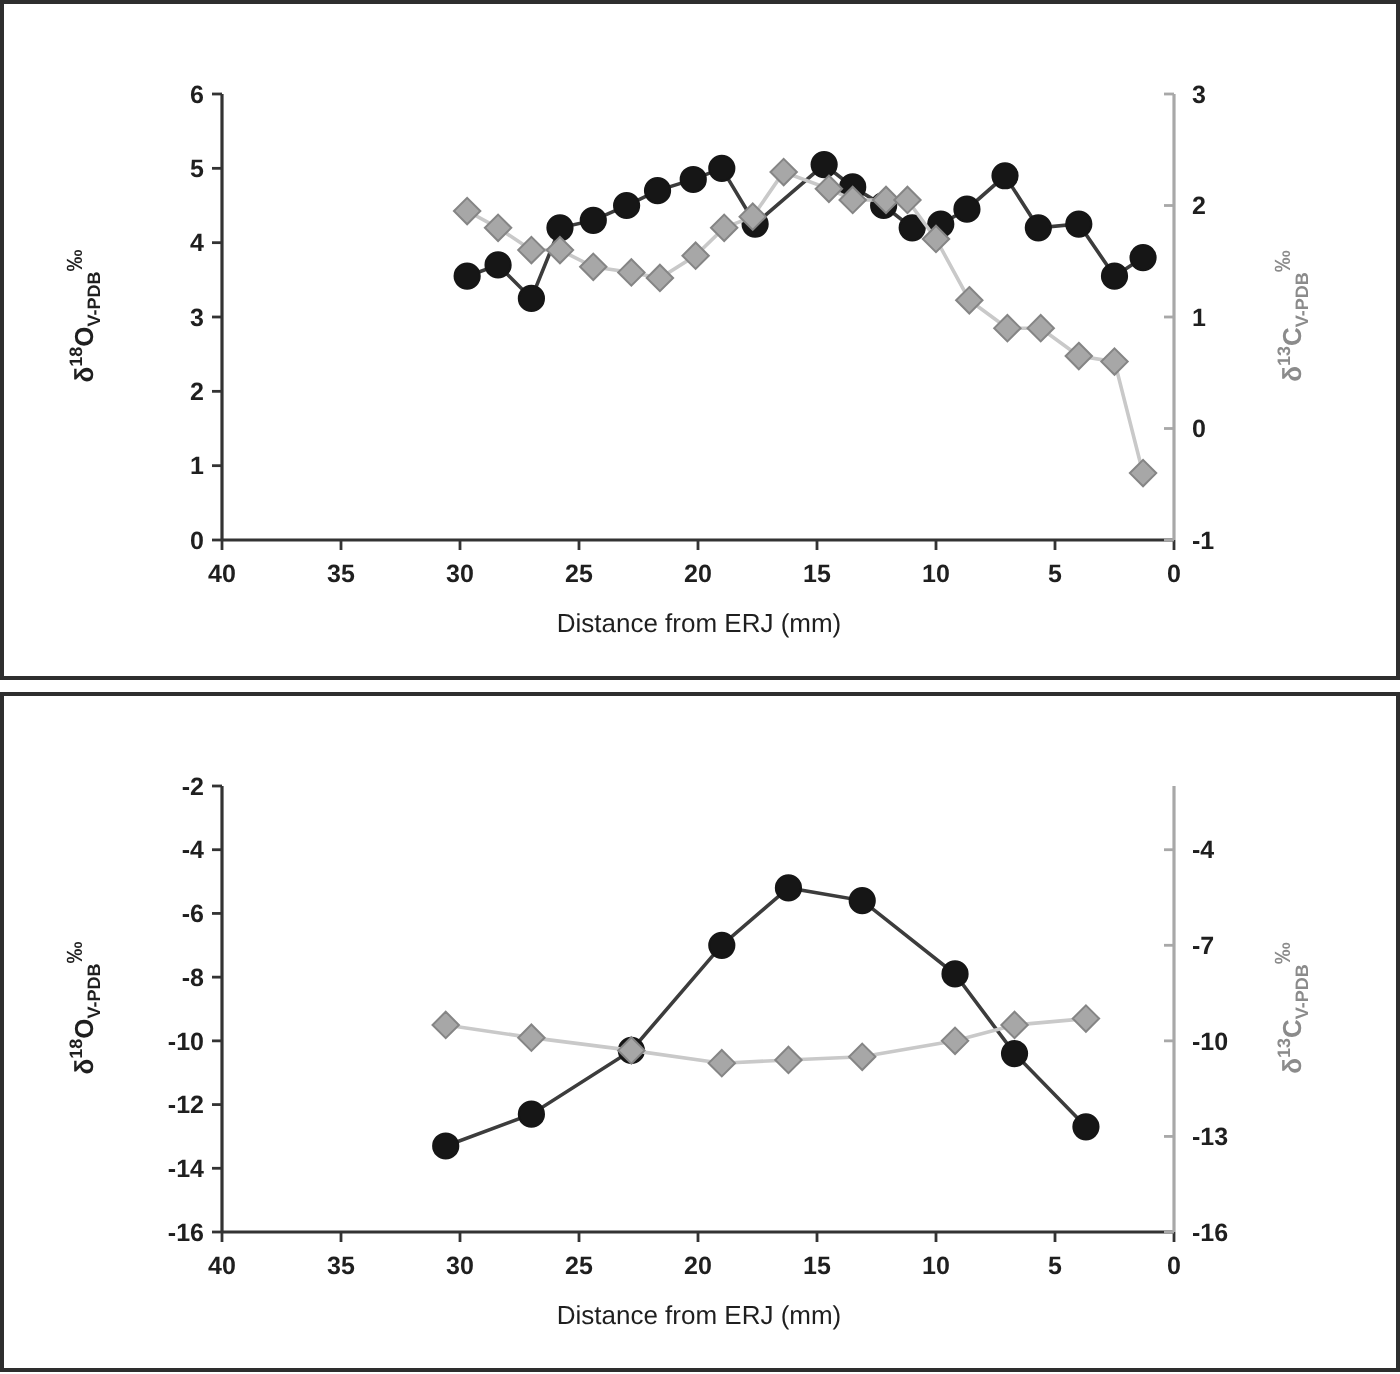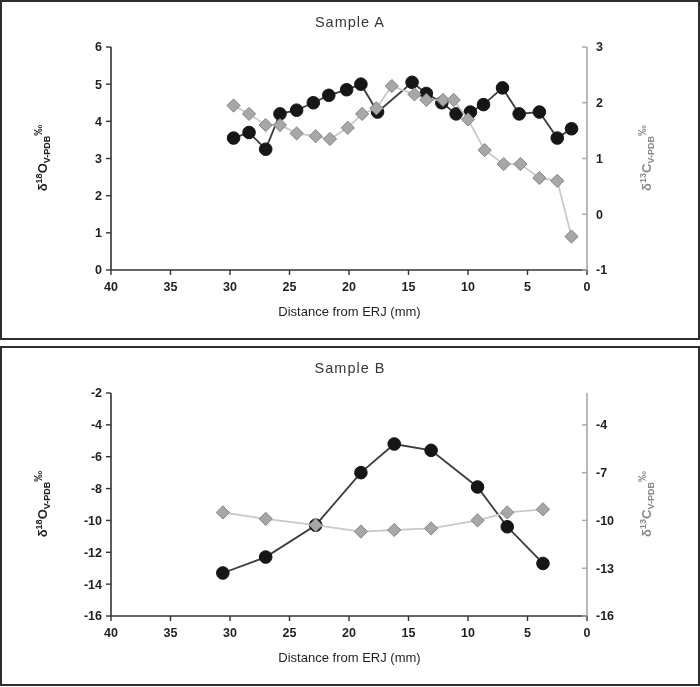--- a/index.html
+++ b/index.html
@@ -125,21 +125,20 @@
         <path d="M 441.01 91.36250000000001 L 447.61 97.9625 L 441.01 104.5625 L 434.40999999999997 97.9625 Z" fill="#a7a7a7" stroke="#858585" stroke-width="1"></path>
         <path d="M 451.72 91.36250000000001 L 458.32000000000005 97.9625 L 451.72 104.5625 L 445.12 97.9625 Z" fill="#a7a7a7" stroke="#858585" stroke-width="1"></path>
         <path d="M 466 110.875 L 472.6 117.475 L 466 124.07499999999999 L 459.4 117.475 Z" fill="#a7a7a7" stroke="#858585" stroke-width="1"></path>
         <path d="M 482.65999999999997 141.5375 L 489.26 148.1375 L 482.65999999999997 154.73749999999998 L 476.05999999999995 148.1375 Z" fill="#a7a7a7" stroke="#858585" stroke-width="1"></path>
         <path d="M 501.7 155.475 L 508.3 162.075 L 501.7 168.67499999999998 L 495.09999999999997 162.075 Z" fill="#a7a7a7" stroke="#858585" stroke-width="1"></path>
         <path d="M 518.36 155.475 L 524.96 162.075 L 518.36 168.67499999999998 L 511.76 162.075 Z" fill="#a7a7a7" stroke="#858585" stroke-width="1"></path>
         <path d="M 537.4 169.4125 L 544 176.0125 L 537.4 182.61249999999998 L 530.8 176.0125 Z" fill="#a7a7a7" stroke="#858585" stroke-width="1"></path>
         <path d="M 555.25 172.20000000000002 L 561.85 178.8 L 555.25 185.4 L 548.65 178.8 Z" fill="#a7a7a7" stroke="#858585" stroke-width="1"></path>
         <path d="M 569.53 227.95000000000002 L 576.13 234.55 L 569.53 241.15 L 562.93 234.55 Z" fill="#a7a7a7" stroke="#858585" stroke-width="1"></path>
       </svg>
-    <div class="chart-title">Sample  A</div>
     <div class="y-title y-left"><span>δ</span><sup>18</sup><span>O</span><sub>V-PDB</sub><span class="permil">‰</span></div>
     <div class="y-title y-right"><span>δ</span><sup>13</sup><span>C</span><sub>V-PDB</sub><span class="permil">‰</span></div>
     <div class="x-title">Distance from ERJ (mm)</div>
   </figure>
 
   <figure class="chart-box box-b">
     <svg class="plot-svg" width="696" height="336">
         <line x1="109" y1="268" x2="585" y2="268" stroke="#333" stroke-width="1.6"></line>
         <line x1="109" y1="268" x2="109" y2="273" stroke="#333" stroke-width="1.4"></line>
         <text x="109" y="289" text-anchor="middle">40</text>
@@ -201,19 +200,18 @@
         <path d="M 220.86 157.86428571428573 L 227.46 164.46428571428572 L 220.86 171.06428571428572 L 214.26000000000002 164.46428571428572 Z" fill="#a7a7a7" stroke="#858585" stroke-width="1"></path>
         <path d="M 263.7 164.2357142857143 L 270.3 170.8357142857143 L 263.7 177.43571428571428 L 257.09999999999997 170.8357142857143 Z" fill="#a7a7a7" stroke="#858585" stroke-width="1"></path>
         <path d="M 313.67999999999995 170.60714285714286 L 320.28 177.20714285714286 L 313.67999999999995 183.80714285714285 L 307.0799999999999 177.20714285714286 Z" fill="#a7a7a7" stroke="#858585" stroke-width="1"></path>
         <path d="M 358.9 176.97857142857143 L 365.5 183.57857142857142 L 358.9 190.17857142857142 L 352.29999999999995 183.57857142857142 Z" fill="#a7a7a7" stroke="#858585" stroke-width="1"></path>
         <path d="M 392.22 175.38571428571427 L 398.82000000000005 181.98571428571427 L 392.22 188.58571428571426 L 385.62 181.98571428571427 Z" fill="#a7a7a7" stroke="#858585" stroke-width="1"></path>
         <path d="M 429.11 173.79285714285714 L 435.71000000000004 180.39285714285714 L 429.11 186.99285714285713 L 422.51 180.39285714285714 Z" fill="#a7a7a7" stroke="#858585" stroke-width="1"></path>
         <path d="M 475.52 165.82857142857145 L 482.12 172.42857142857144 L 475.52 179.02857142857144 L 468.91999999999996 172.42857142857144 Z" fill="#a7a7a7" stroke="#858585" stroke-width="1"></path>
         <path d="M 505.27 157.86428571428573 L 511.87 164.46428571428572 L 505.27 171.06428571428572 L 498.66999999999996 164.46428571428572 Z" fill="#a7a7a7" stroke="#858585" stroke-width="1"></path>
         <path d="M 540.97 154.67857142857144 L 547.57 161.27857142857144 L 540.97 167.87857142857143 L 534.37 161.27857142857144 Z" fill="#a7a7a7" stroke="#858585" stroke-width="1"></path>
       </svg>
-    <div class="chart-title">Sample  B</div>
     <div class="y-title y-left"><span>δ</span><sup>18</sup><span>O</span><sub>V-PDB</sub><span class="permil">‰</span></div>
     <div class="y-title y-right"><span>δ</span><sup>13</sup><span>C</span><sub>V-PDB</sub><span class="permil">‰</span></div>
     <div class="x-title">Distance from ERJ (mm)</div>
   </figure>
 
 </div>
 
 </body></html>

